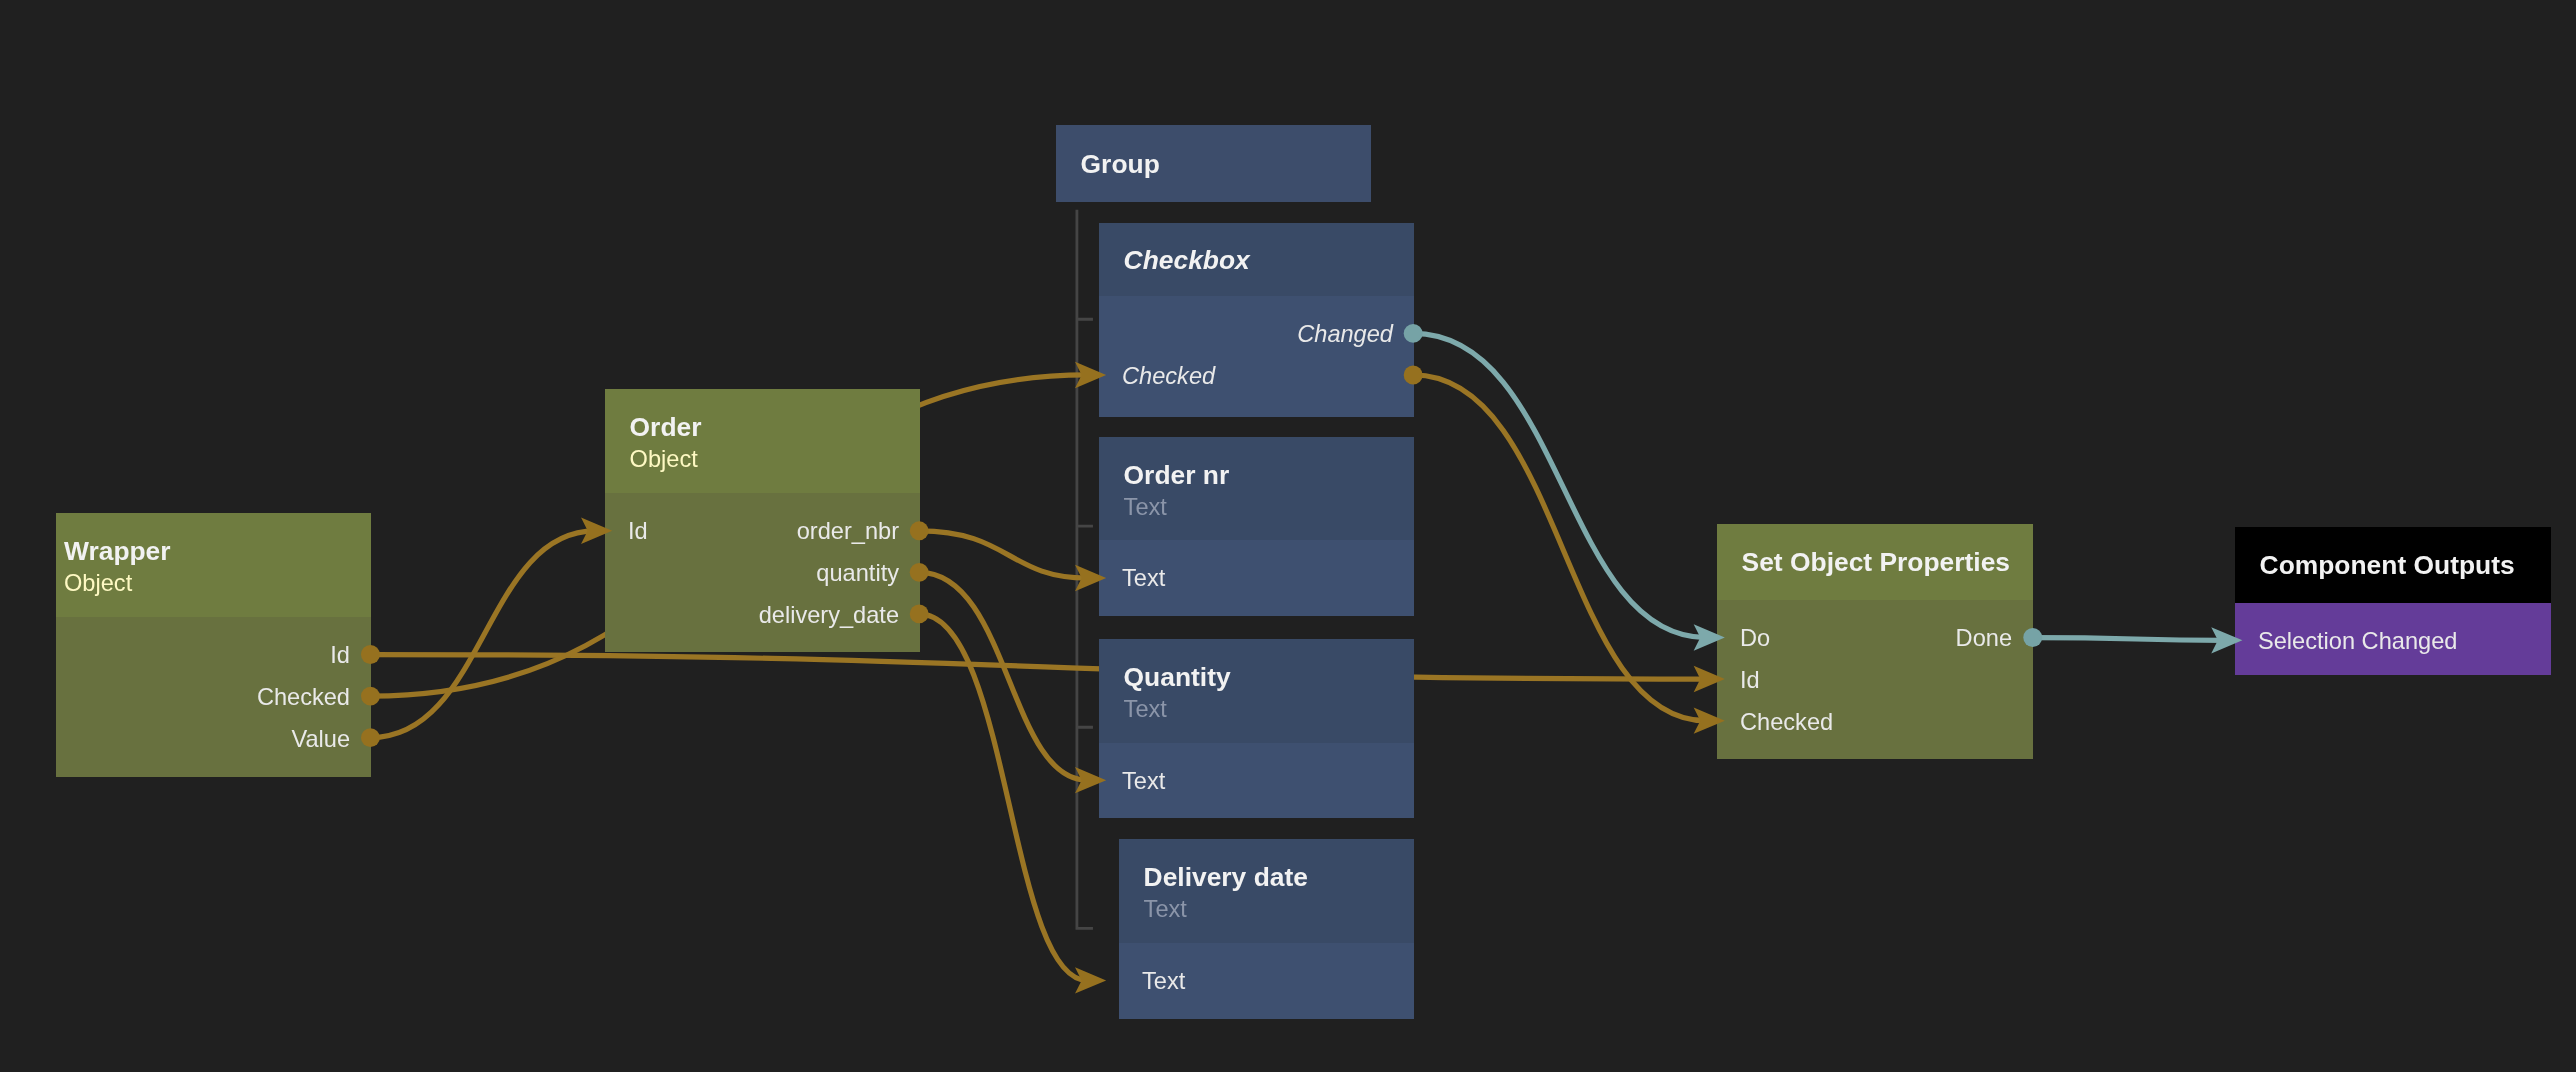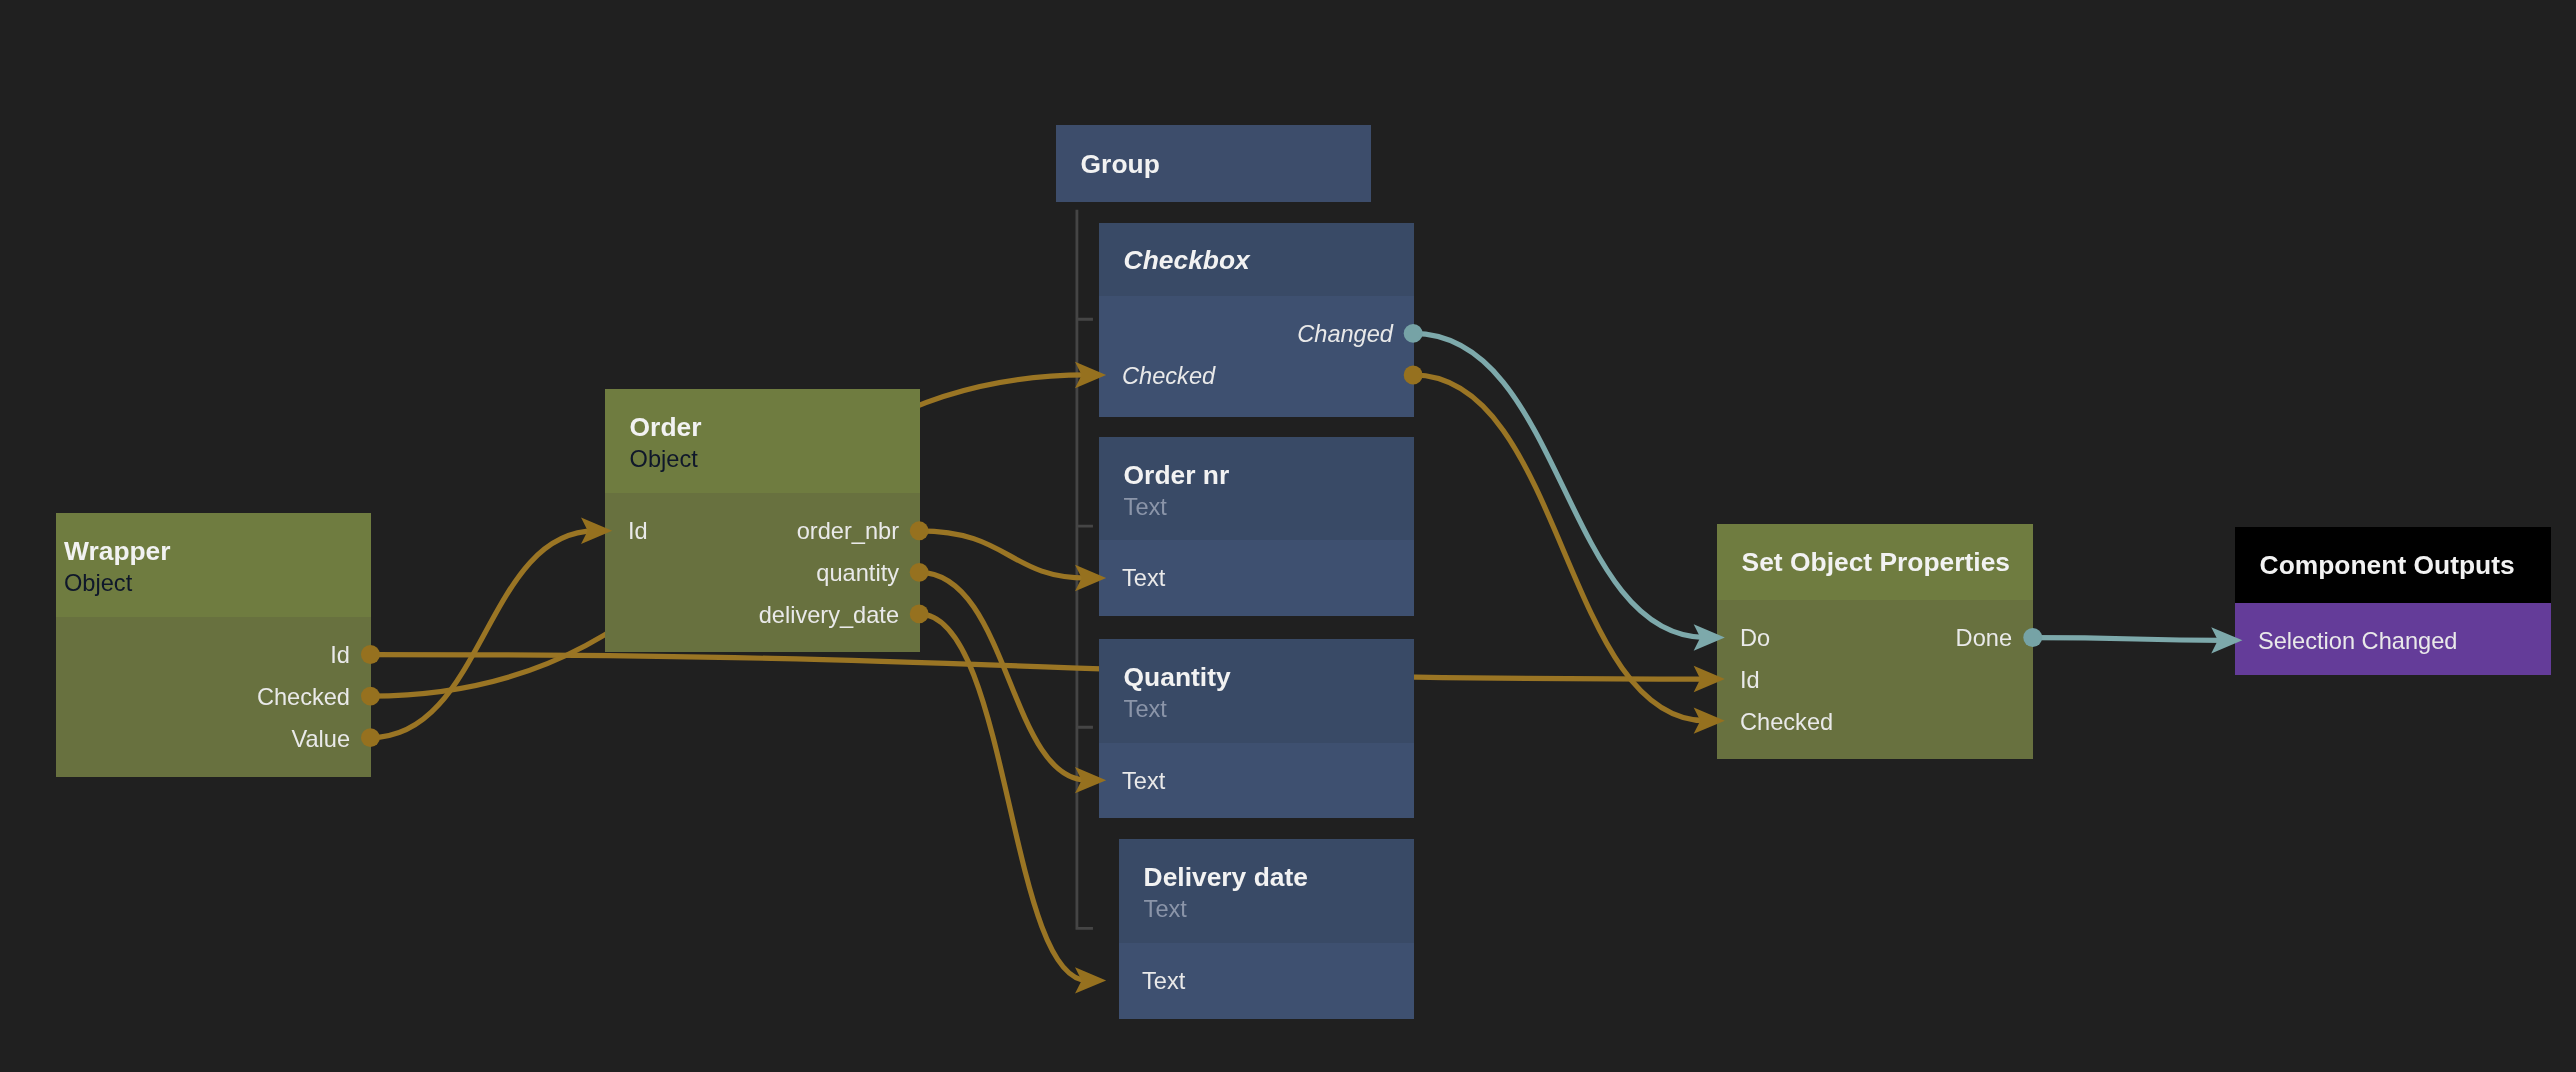--- a/index.html
+++ b/index.html
@@ -62,21 +62,21 @@
     align-items: center;
     font-size: 23.6px;
     color: #e9e9e9;
     white-space: nowrap;
   }
   .row .out { margin-left: auto; }
 
   
   .olive  .hdr  { background: #6f7c40; }
   .olive  .body { background: #68713f; }
-  .olive  .subtitle { color: #0f172a; }
+  .olive  .subtitle { color: #fef9c3; }
 
   .blue   .hdr  { background: #394a66; }
   .blue   .body { background: #3e5070; }
   .blue   .subtitle { color: #8b95a9; }
 
   .groupnode .hdr { background: #3d4d6b; }
 
   .purple .hdr  { background: #000000; }
   .purple .body { background: #643c99; }
 

